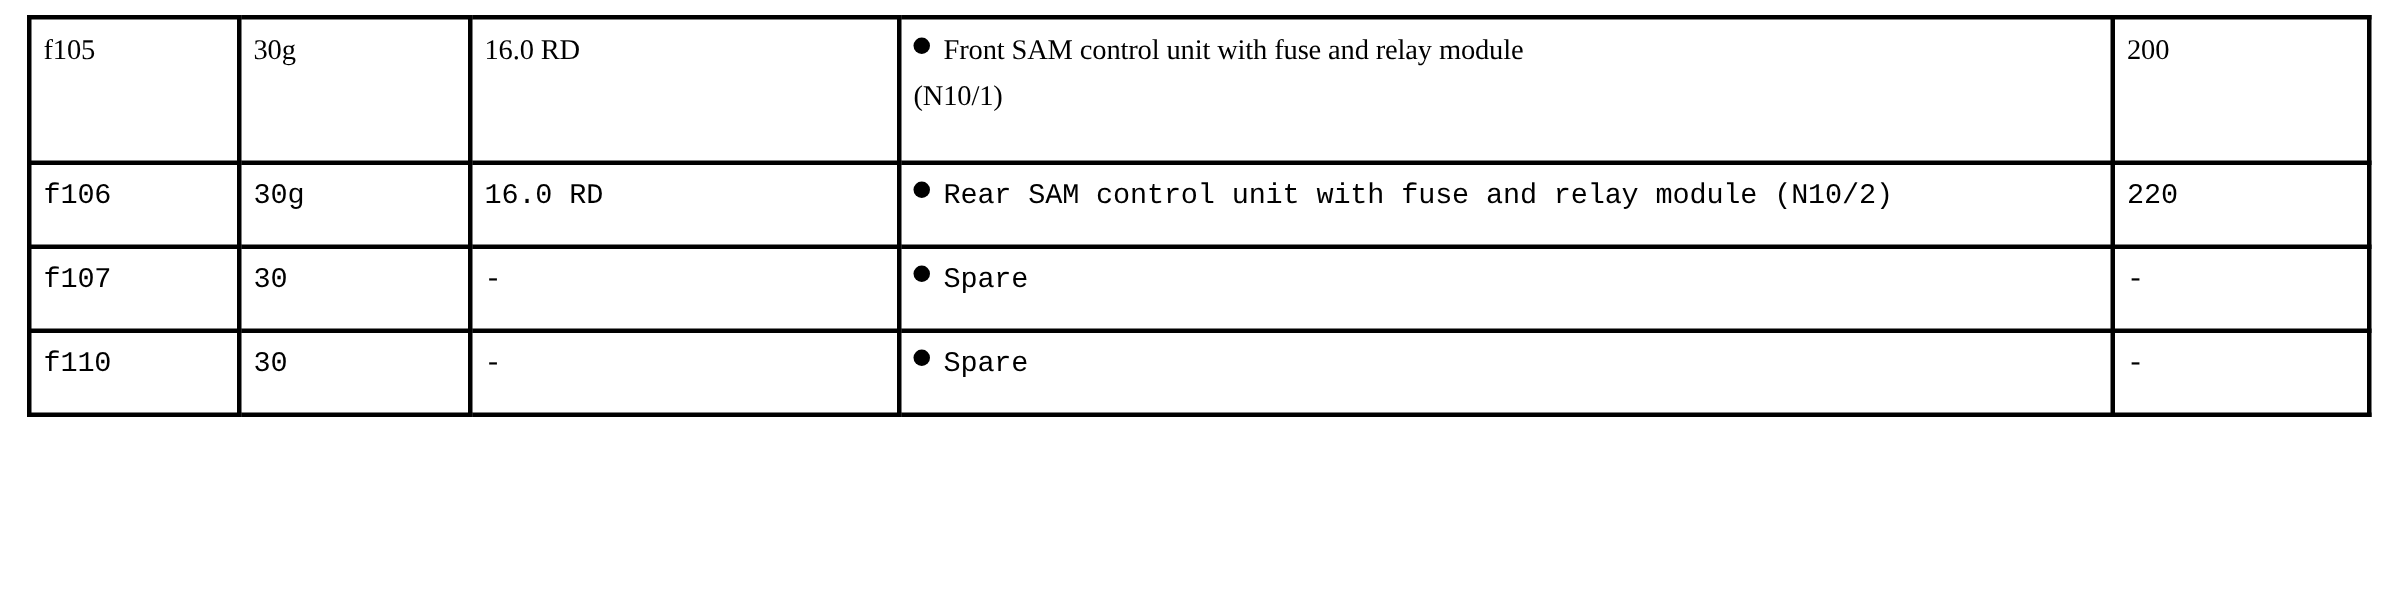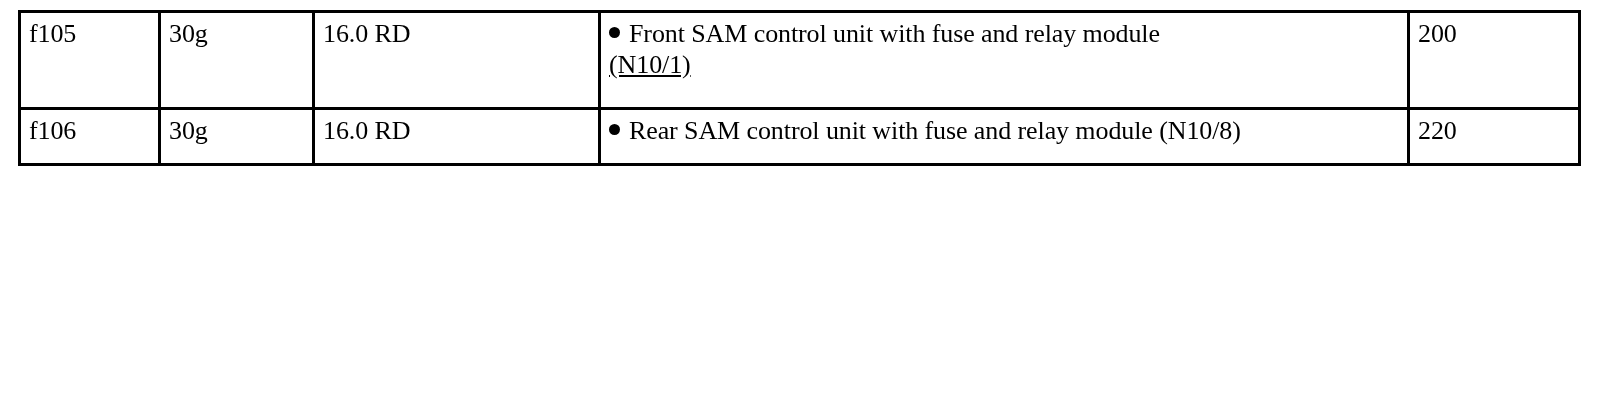--- a/index.html
+++ b/index.html
@@ -29,37 +29,37 @@
     width: 1560px;
     border-collapse: collapse;
     table-layout: fixed;
     background: #ffffff;
   }
 
   table.fuse-table td {
     border: 3px solid #000000;
     vertical-align: top;
     padding: 5px 0 5px 8px;
-    font-size: 26px;
+    font-size: 19px;
     line-height: 31px;
     font-weight: 400;
     letter-spacing: -0.1px;
     background: #ffffff;
   }
 
   
   col.c-id    { width: 140px; }
   col.c-type  { width: 154px; }
   col.c-wire  { width: 286px; }
   col.c-desc  { width: 809px; }
   col.c-amp   { width: 171px; }
 
   
   tr.row-tall td { height: 84px; }
-  tr.row-std  td { height: 43px; }
+  tr.row-std  td { height: 43px; font-family: Liberation Mono, monospace; }
 
   .desc-cell {
     padding-left: 10px;
   }
   .desc-line {
     display: block;
     white-space: nowrap;
   }
   .bullet-dot {
     display: inline-block;
@@ -69,21 +69,20 @@
     background: #000000;
     vertical-align: 0.14em;
     margin-right: 9px;
   }
   .desc-text {
     display: inline;
   }
   .cont-line {
     display: block;
     white-space: nowrap;
-    text-decoration: underline;
   }
 </style>
 </head>
 <body>
 
 <div class="sheet">
 
   <table class="fuse-table">
     <colgroup>
       <col class="c-id">
@@ -106,26 +105,48 @@
         </td>
         <td>200</td>
       </tr>
 
       <tr class="row-std">
         <td>f106</td>
         <td>30g</td>
         <td>16.0 RD</td>
         <td class="desc-cell">
           <span class="desc-line">
-            <span class="bullet-dot"></span><span class="desc-text">Rear SAM control unit with fuse and relay module (N10/8)</span>
+            <span class="bullet-dot"></span><span class="desc-text">Rear SAM control unit with fuse and relay module (N10/2)</span>
           </span>
         </td>
         <td>220</td>
       </tr>
 
+      <tr class="row-std">
+        <td>f107</td>
+        <td>30</td>
+        <td>-</td>
+        <td class="desc-cell">
+          <span class="desc-line">
+            <span class="bullet-dot"></span><span class="desc-text">Spare</span>
+          </span>
+        </td>
+        <td>-</td>
+      </tr>
 
 
 
+      <tr class="row-std">
+        <td>f110</td>
+        <td>30</td>
+        <td>-</td>
+        <td class="desc-cell">
+          <span class="desc-line">
+            <span class="bullet-dot"></span><span class="desc-text">Spare</span>
+          </span>
+        </td>
+        <td>-</td>
+      </tr>
 
     </tbody>
   </table>
 
 </div>
 
 </body></html>

